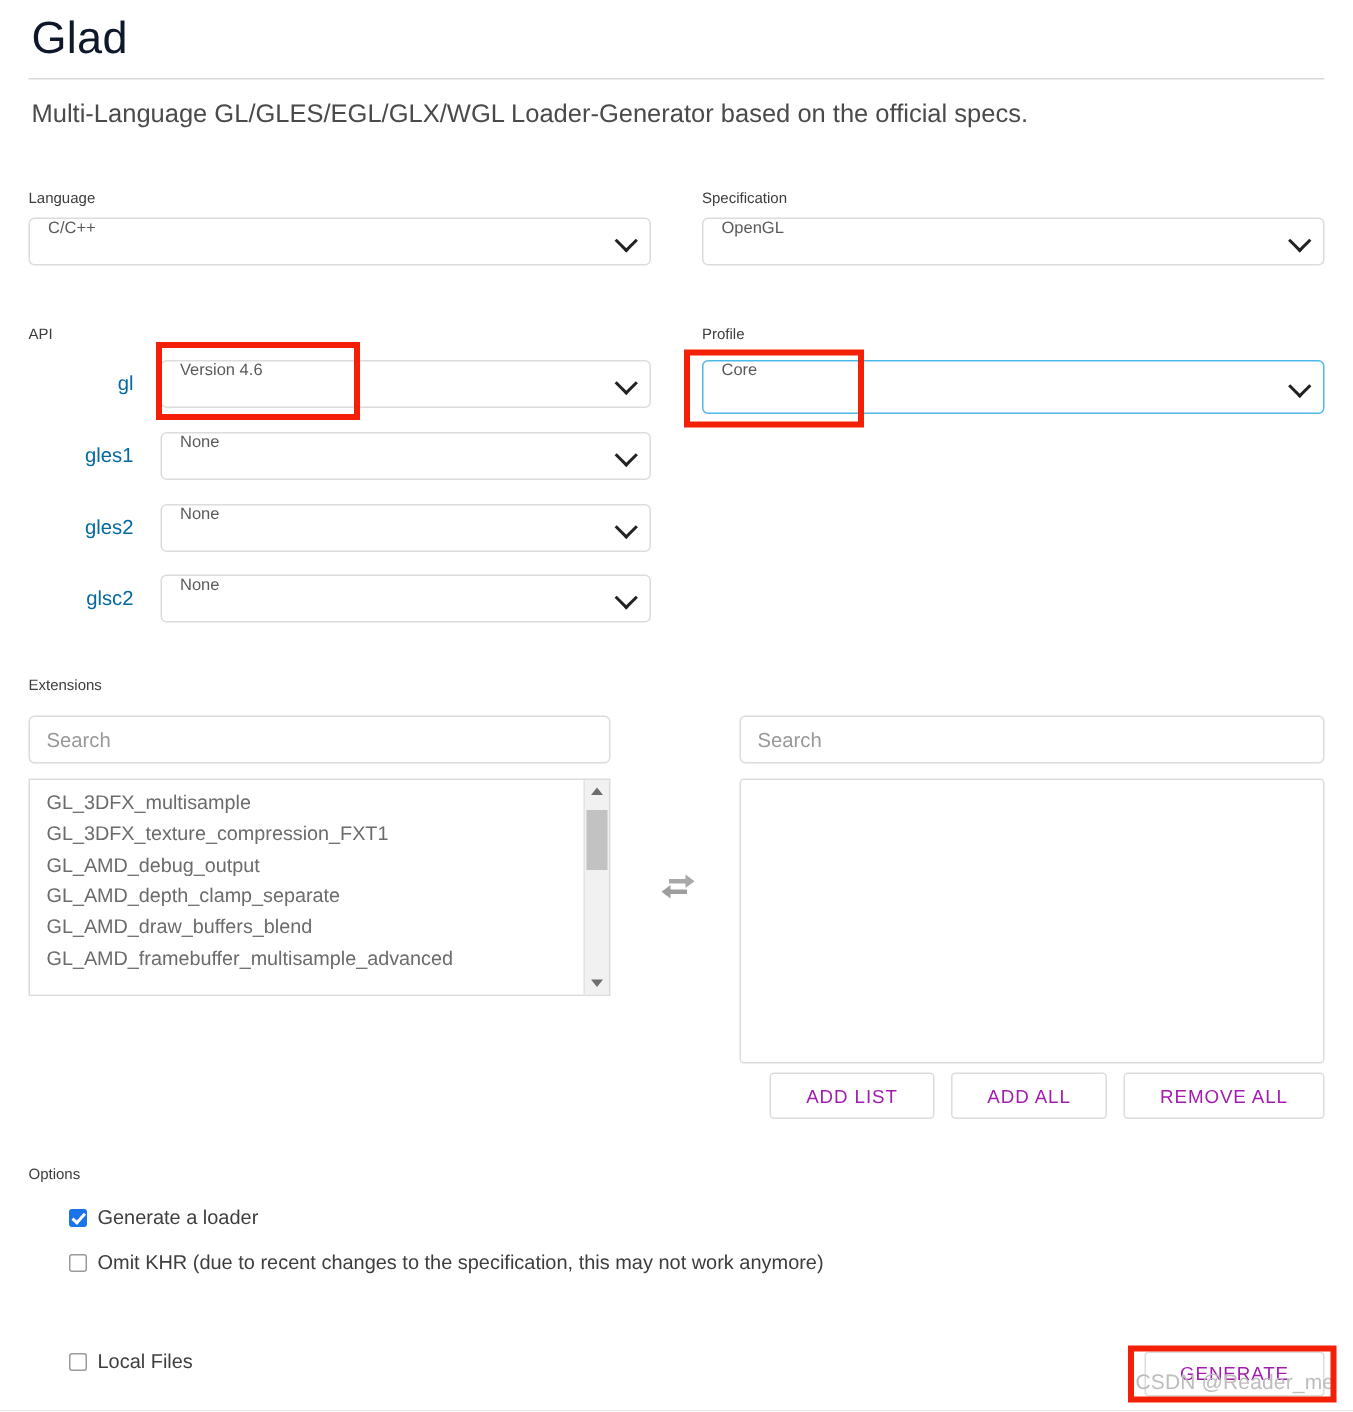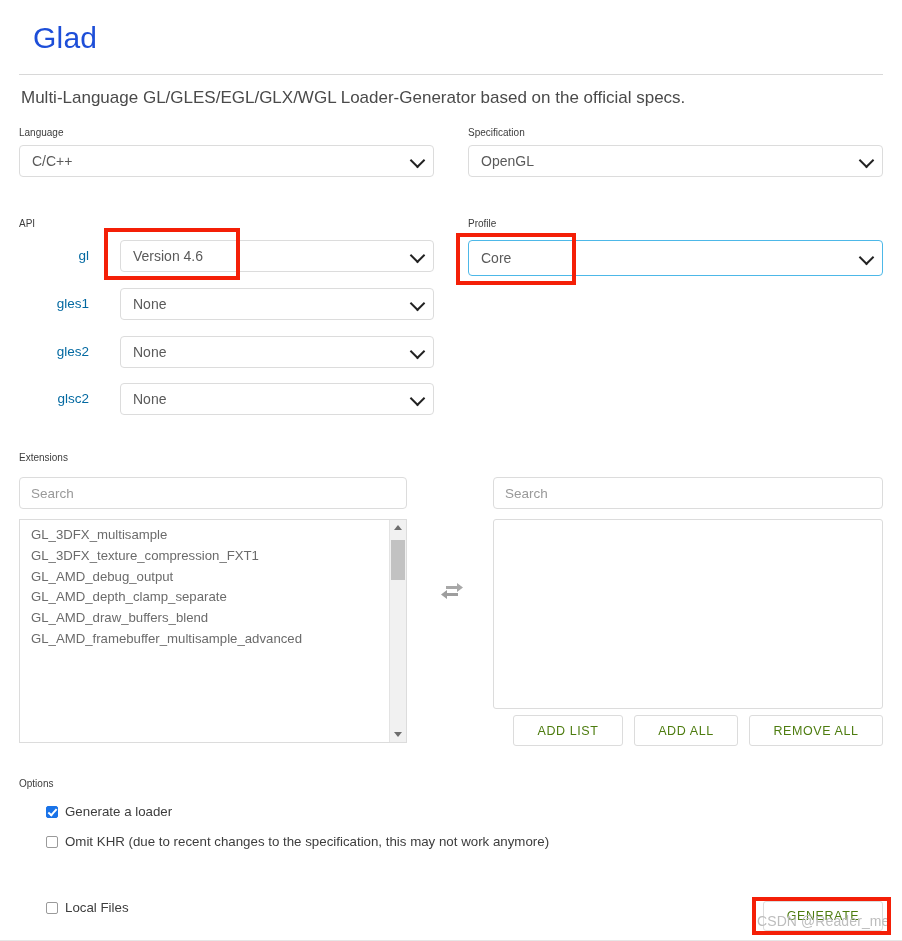--- a/index.html
+++ b/index.html
@@ -24,22 +24,22 @@
     position: absolute;
     left: 19px;
     top: 0;
     width: 864px;
   }
 
   
   .page-title {
     font-size: 30px;
     font-weight: 400;
-    color: #1d4ed8;
-    margin: 12px;
+    color: #0f172a;
+    margin: 0;
     padding: 8px 0 6px 2px;
     letter-spacing: .2px;
     line-height: 1.2;
   }
   .title-rule {
     border: 0;
     border-top: 1px solid #d8d8d8;
     margin: 2px 0 0 0;
     height: 0;
   }
@@ -59,23 +59,23 @@
     line-height: 1.2;
   }
   .sel {
     position: relative;
     height: 32px;
     box-sizing: border-box;
     border: 1px solid #dcdcdc;
     border-radius: 4px;
     background: #fff;
     display: flex;
-    align-items: center;
+    align-items: flex-start;
     padding: 0 28px 0 12px;
-    font-size: 14px;
+    font-size: 11px;
     color: #5a5a5a;
     cursor: pointer;
     user-select: none;
   }
   .sel.focused {
     border-color: #4db8e8;
   }
   .sel .chev {
     position: absolute;
     right: 10px;
@@ -109,21 +109,21 @@
     position: absolute;
     left: 0;
     width: 70px;
     text-align: right;
     font-size: 13.5px;
     color: #0369a1;
     line-height: 32px;
   }
   .api-sel {
     position: absolute;
-    left: 101px;
+    left: 88px;
     right: 0;
   }
 
   
   .search-input {
     box-sizing: border-box;
     width: 100%;
     height: 32px;
     border: 1px solid #dcdcdc;
     border-radius: 4px;
@@ -205,21 +205,21 @@
 
   .btn {
     box-sizing: border-box;
     height: 31px;
     border: 1px solid #dcdcdc;
     border-radius: 3px;
     background: #fff;
     font-family: "Liberation Sans", sans-serif;
     font-size: 12.5px;
     letter-spacing: .6px;
-    color: #4d7c0f;
+    color: #a21caf;
     cursor: pointer;
     display: inline-flex;
     align-items: center;
     justify-content: center;
     padding: 0 14px;
   }
 
   
   .opt-row {
     position: absolute;
@@ -359,21 +359,21 @@
     </div>
 
   </div>
 
   <div style="position:absolute; left:19px; top:452px;">
     <div class="field-label">Extensions</div>
   </div>
 
   <input class="search-input" style="position: absolute; left: 19px; top: 477px; width: 388px;" placeholder="Search">
 
-  <div class="ext-list" style="position:absolute; left:19px; top:519px; width:388px; height:224px;">
+  <div class="ext-list" style="position:absolute; left:19px; top:519px; width:388px; height:145px;">
     <div class="ext-item">GL_3DFX_multisample</div>
     <div class="ext-item">GL_3DFX_texture_compression_FXT1</div>
     <div class="ext-item">GL_AMD_debug_output</div>
     <div class="ext-item">GL_AMD_depth_clamp_separate</div>
     <div class="ext-item">GL_AMD_draw_buffers_blend</div>
     <div class="ext-item">GL_AMD_framebuffer_multisample_advanced</div>
 
     <div class="ext-scroll">
       <div class="sb-arrow up">
           <i></i>

